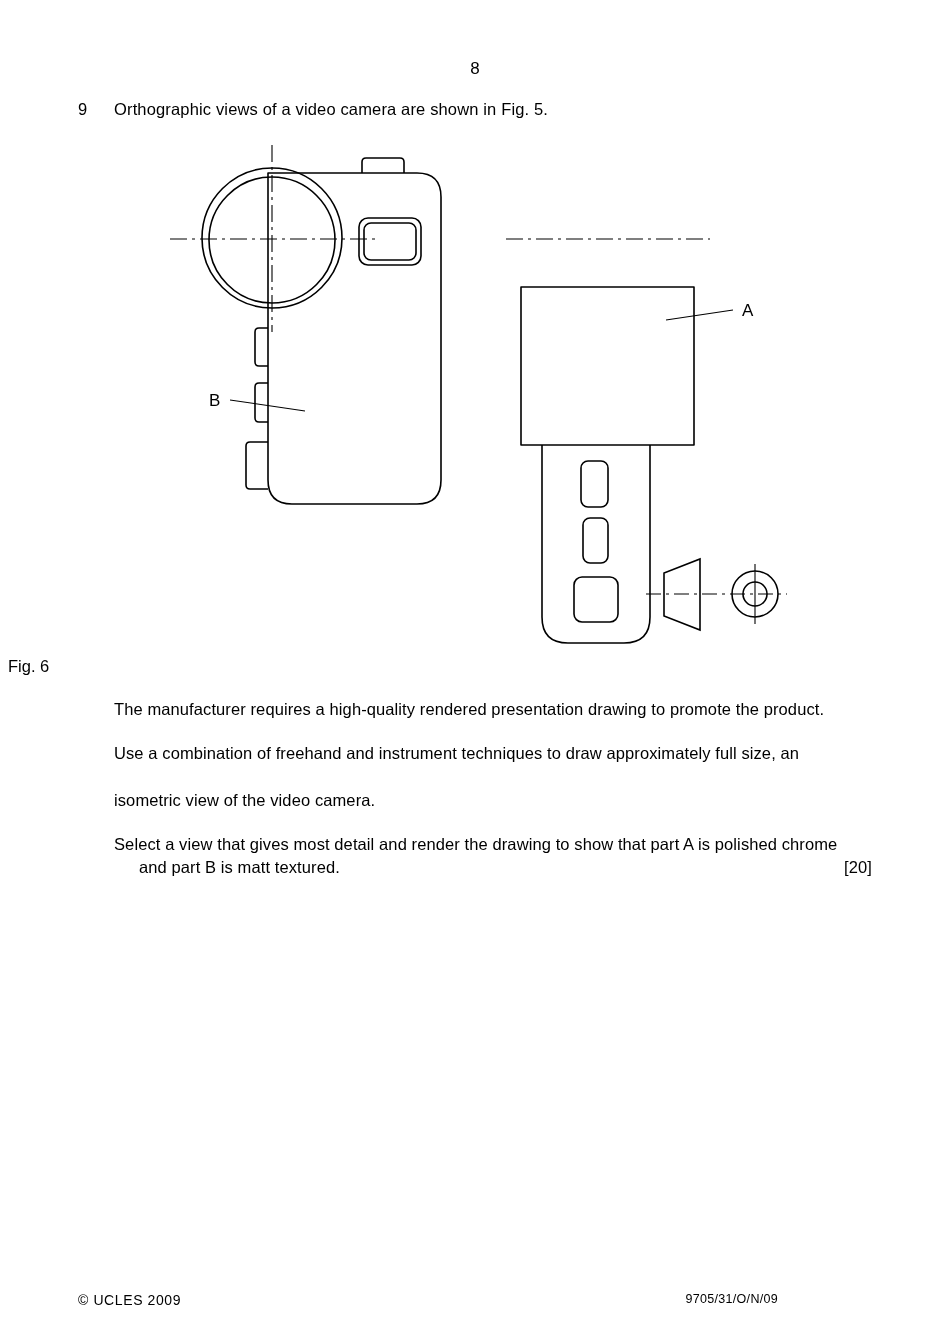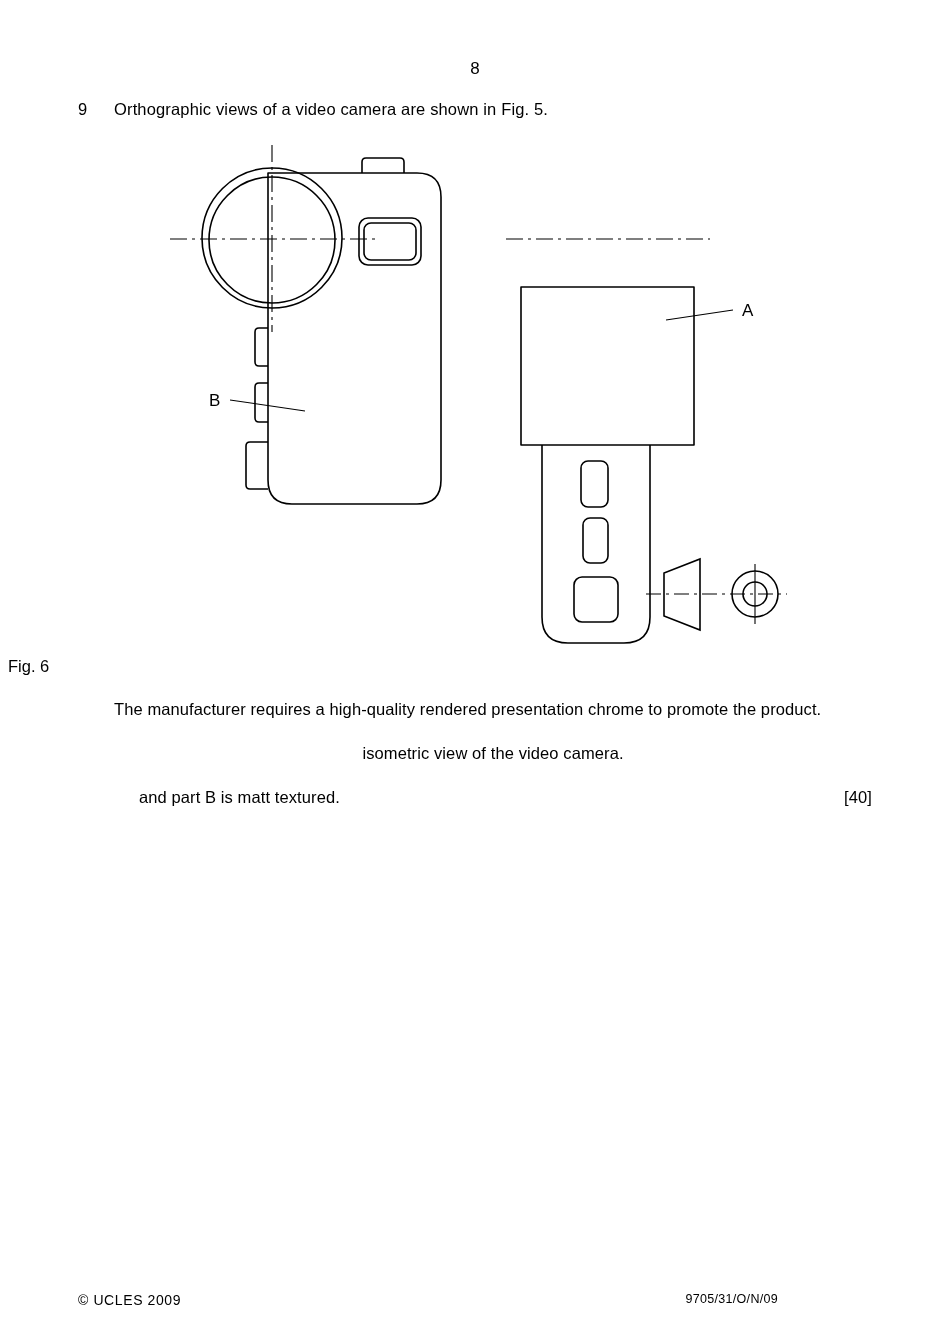--- a/index.html
+++ b/index.html
@@ -84,21 +84,22 @@
   }
   .para {
     margin: 0 0 21px 0;
     letter-spacing: 0.1px;
   }
   .para.justify {
     text-align: justify;
   }
   .para.justify > span.lastline {
     display: block;
-    text-align: center;
+    text-align: left;
+    margin-top: 24px;
   }
   .marks-line {
     position: relative;
   }
   .marks {
     position: absolute;
     right: 0;
     top: 0;
   }
 
@@ -216,30 +217,32 @@
         <line x1="646" y1="464" x2="787" y2="464" stroke-dasharray="15 5 3 5"></line>
 
         <line x1="755" y1="434" x2="755" y2="494"></line>
       </g>
     </svg>
   </div>
 
   <div class="fig-caption">Fig. 6</div>
 
   <div class="body-text" style="top: 698px;">
-    <p class="para">The manufacturer requires a high-quality rendered presentation chrome to promote the product.</p>
+    <p class="para">The manufacturer requires a high-quality rendered presentation drawing to promote the product.</p>
 
     <p class="para justify">
+      <span>Use a combination of freehand and instrument techniques to draw approximately full size, an</span>
       <span class="lastline">isometric view of the video camera.</span>
     </p>
 
     <p class="para">
+      <span>Select a view that gives most detail and render the drawing to show that part A is polished chrome</span>
       <span class="marks-line" style="display:block;margin-left:25px;">
         <span>and part B is matt textured.</span>
-        <span class="marks">[40]</span>
+        <span class="marks">[20]</span>
       </span>
     </p>
   </div>
 
   <div class="footer">
     <div class="footer-left">© UCLES 2009</div>
     <div class="footer-center">9705/31/O/N/09</div>
   </div>
 
 </div>

